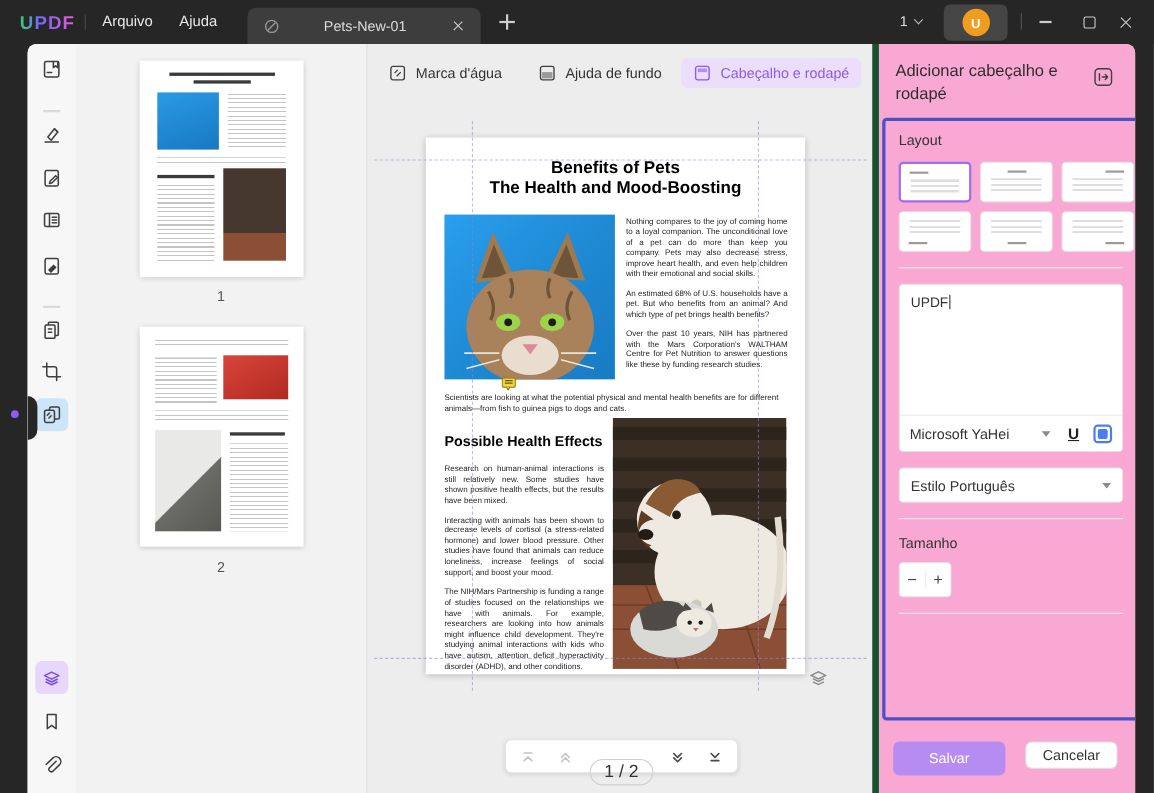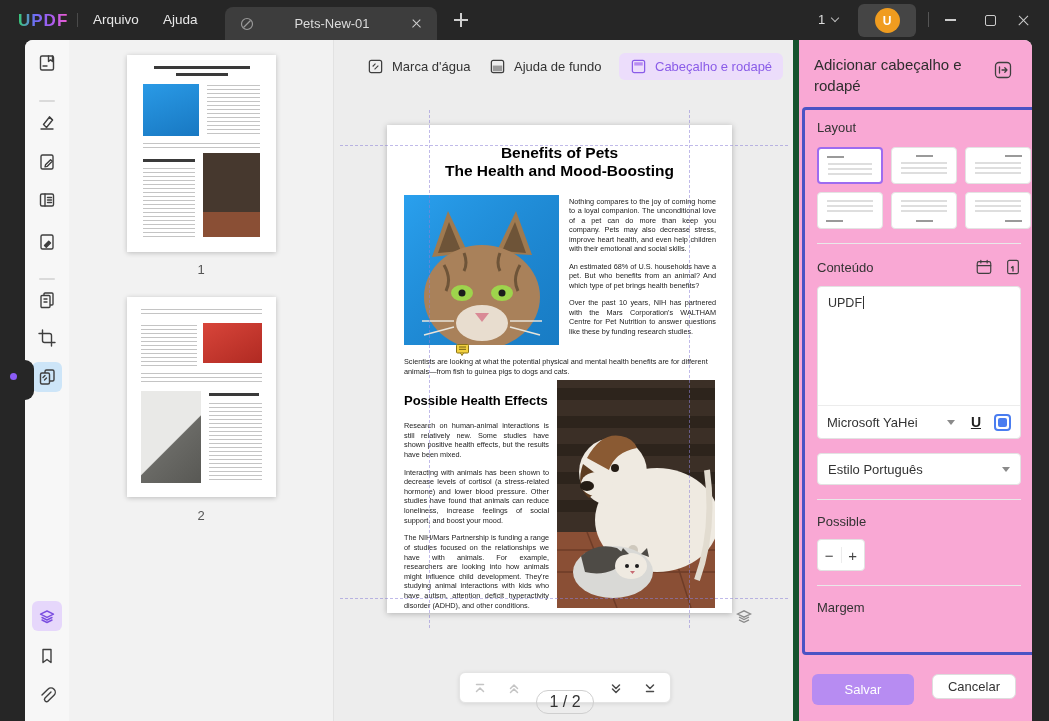--- a/index.html
+++ b/index.html
@@ -270,21 +270,21 @@
       <div class="tblock" style="left:76px;top:26px;width:59px;height:40px;background:linear-gradient(150deg,#d8453a,#b02a22)"></div>
       <div class="tblock tlines" style="left:14px;top:76px;width:121px;height:9px"></div>
       <div class="tblock" style="left:14px;top:94px;width:60px;height:92px;background:linear-gradient(135deg,#e9e9e7 55%,#6a6a66 56%,#585854)"></div>
       <div class="tbar" style="width:50px;margin:0;position:absolute;left:82px;top:96px"></div>
       <div class="tblock tlines" style="left:82px;top:106px;width:53px;height:80px"></div>
     </div>
     <div class="pnum" style="top:468px">2</div>
   </div>
 
   <div class="canvas">
-    <div class="chip" style="left:22px">
+    <div class="chip" style="left:8px">
       <svg viewBox="0 0 18 18">
           <rect x="2.5" y="2.5" width="13" height="13" rx="2" stroke="#3f3f3f" stroke-width="1.3" fill="none"></rect>
           <path d="M6 9l3-3M8 12l4-4" stroke="#3f3f3f" stroke-width="1.2"></path>
         </svg>
       <span>Marca d'água</span>
     </div>
     <div class="chip" style="left:144px">
       <svg viewBox="0 0 18 18">
           <rect x="2.5" y="2.5" width="13" height="13" rx="2" stroke="#3f3f3f" stroke-width="1.3" fill="none"></rect>
           <rect x="4" y="8" width="10" height="6" fill="#9a9a9a"></rect>
@@ -456,33 +456,20 @@
             <span class="mini-h" style="left:24px;bottom:6px"></span>
         </div>
         <div class="lay-opt">
           <span class="mini-t" style="top:7px"></span>
             <span class="mini-h" style="right:8px;bottom:6px"></span>
         </div>
       </div>
 
       <div class="rp-div"></div>
 
-      <div class="cont-row">
-        <span class="sec-label">Conteúdo</span>
-        <span class="ics">
-          <svg width="18" height="18" viewBox="0 0 20 20">
-              <rect x="2.5" y="4" width="15" height="13" rx="2"></rect>
-              <path d="M2.5 8.5h15M6.5 2.5v3M13.5 2.5v3"></path>
-            </svg>
-          <svg width="16" height="18" viewBox="0 0 18 20">
-              <rect x="3" y="2.5" width="12" height="15" rx="2"></rect>
-              <path d="M9 9.5v5M9 9.5l-1.6 1.2" stroke-width="1.5"></path>
-            </svg>
-        </span>
-      </div>
 
       <div class="content-box">
         <div class="ta">
           <span>UPDF</span><span class="caret"></span>
         </div>
         <div class="fontrow">
           <span>Microsoft YaHei</span>
           <span class="tri-dn" style="margin-left:auto"></span>
           <span class="u-btn">U</span>
           <span class="swatch">
@@ -491,32 +478,31 @@
         </div>
       </div>
 
       <div class="sel-box">
         <span>Estilo Português</span>
         <span class="tri-dn"></span>
       </div>
 
       <div class="rp-div"></div>
 
-      <div class="sec-label">Possible</div>
+      <div class="sec-label">Tamanho</div>
       <div class="sizerow">
         <div class="stepper">
           <span>−</span>
           <span class="sdivv"></span>
           <span>+</span>
         </div>
       </div>
 
       <div class="rp-div"></div>
 
-      <div class="sec-label">Margem</div>
     </div>
 
     <div class="save-btn">Salvar</div>
     <div class="cancel-btn">Cancelar</div>
   </div>
 </div>
 
 <div class="edge-dot"></div>
 
 </body></html>

